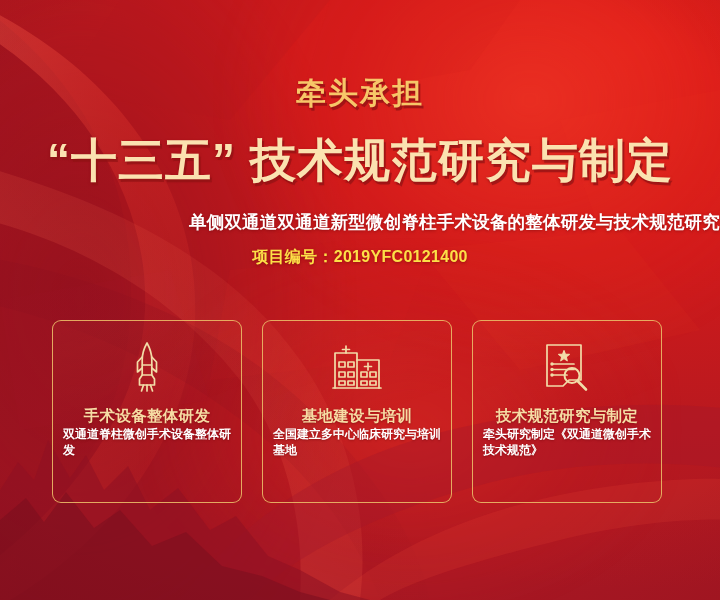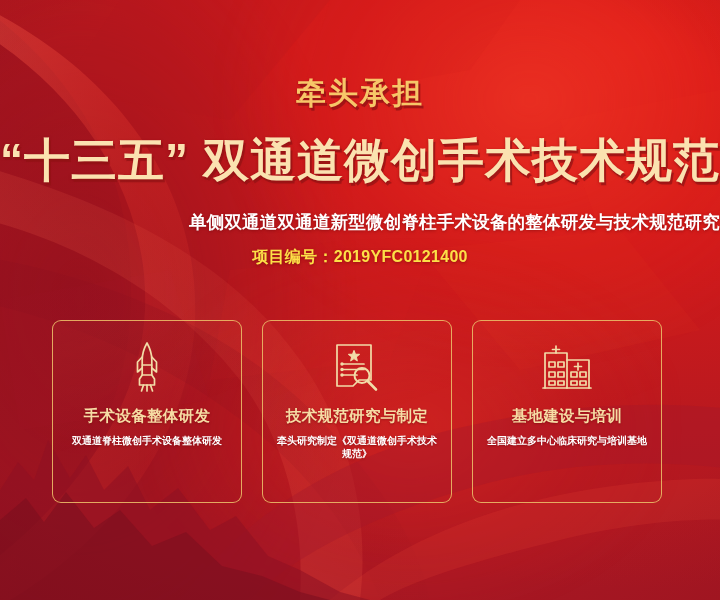--- a/index.html
+++ b/index.html
@@ -173,26 +173,25 @@
   }
   .card-title {
     margin-top: 14px;
     font-size: 15.5px;
     font-weight: bold;
     color: #F6DCA4;
     letter-spacing: 0.3px;
     text-shadow: 0 1px 2px rgba(110,8,12,0.5);
   }
   .card-desc {
-    margin-top: 7px;
-    font-size: 10px;
+    font-size: 12px;
     font-weight: bold;
     color: #FFFFFF;
     line-height: 1.32;
-    text-align: center;
+    text-align: left;
     width: 168px;
     text-shadow: 0 1px 2px rgba(110,8,12,0.5);
   }
 </style>
 </head>
 <body>
 
 <div id="poster">
 
   <div class="bg-base"></div>
@@ -237,21 +236,21 @@
     <path d="M0,230 L0,120 L18,92 L34,110 L48,70 L70,108 L86,85 L104,120 L128,96 L150,140 L178,118 L210,160 L236,146 L268,186 L300,200 L340,222 L370,230 Z" fill="#8E1122" opacity="0.55"></path>
     <path d="M0,230 L0,150 L26,128 L44,152 L66,122 L94,158 L120,140 L152,176 L186,162 L222,196 L262,206 L300,222 L330,230 Z" fill="#7A0E1F" opacity="0.55"></path>
   </svg>
 
   <div class="vignette"></div>
 
   <div class="content">
 
     <div class="title-1">牵头承担</div>
 
-    <div class="title-2">“十三五”  双通道微创手术技术规范</div>
+    <div class="title-2">“十三五”  技术规范研究与制定</div>
 
     <div class="subtitle">单侧双通道双通道新型微创脊柱手术设备的整体研发与技术规范研究</div>
 
     <div class="projno">项目编号：2019YFC0121400</div>
 
     <div class="cards">
 
       <div class="card">
         <div class="card-icon">
           <svg width="34" height="52" viewBox="0 0 34 52">
@@ -262,41 +261,20 @@
               <path d="M12.2 34 L9.5 38 L9.5 44 L24.5 44 L24.5 38 L21.8 34"></path>
               <path d="M13.5 44 L11.5 50"></path>
               <path d="M20.5 44 L22.5 50"></path>
               <path d="M17 44 L17 50"></path>
               <path d="M12.4 24 L21.6 24"></path>
             </g>
           </svg>
         </div>
         <div class="card-title">手术设备整体研发</div>
         <div class="card-desc">双通道脊柱微创手术设备整体研发</div>
-      </div>
-
-      <div class="card">
-        <div class="card-icon">
-          <svg width="48" height="50" viewBox="0 0 48 50">
-            <g fill="none" stroke="#F2DCA8" stroke-width="1.7" stroke-linejoin="round" stroke-linecap="round">
-              <path d="M4 3 L38 3 L38 38 L26 38 L20 44 L4 44 Z"></path>
-              <path d="M21 8.5 L22.4 12.2 L26.4 12.4 L23.3 14.9 L24.3 18.8 L21 16.6 L17.7 18.8 L18.7 14.9 L15.6 12.4 L19.6 12.2 Z" fill="#F2DCA8" stroke-width="1.1"></path>
-              <path d="M9 22 L31 22"></path>
-              <path d="M9 27.5 L31 27.5"></path>
-              <path d="M9 33 L24 33"></path>
-              <circle cx="9" cy="22" r="0.9" fill="#F2DCA8"></circle>
-              <circle cx="9" cy="27.5" r="0.9" fill="#F2DCA8"></circle>
-              <circle cx="9" cy="33" r="0.9" fill="#F2DCA8"></circle>
-              <circle cx="29" cy="33.5" r="7.5" stroke-width="2"></circle>
-              <path d="M34.6 39 L43 47.5" stroke-width="2.6"></path>
-            </g>
-          </svg>
-        </div>
-        <div class="card-title">技术规范研究与制定</div>
-        <div class="card-desc">牵头研究制定《双通道微创手术技术规范》</div>
       </div>
 
       <div class="card">
         <div class="card-icon">
           <svg width="52" height="46" viewBox="0 0 52 46">
             <g fill="none" stroke="#F2DCA8" stroke-width="1.7" stroke-linejoin="round" stroke-linecap="round">
               <path d="M4 44 L4 9 L26 9 L26 44"></path>
               <path d="M26 16 L48 16 L48 44"></path>
               <path d="M2 44 L50 44"></path>
               <path d="M15 2 L15 9"></path>
@@ -313,15 +291,36 @@
               <rect x="39" y="28" width="6" height="5"></rect>
               <rect x="30" y="37" width="6" height="4"></rect>
               <rect x="39" y="37" width="6" height="4"></rect>
             </g>
           </svg>
         </div>
         <div class="card-title">基地建设与培训</div>
         <div class="card-desc">全国建立多中心临床研究与培训基地</div>
       </div>
 
+      <div class="card">
+        <div class="card-icon">
+          <svg width="48" height="50" viewBox="0 0 48 50">
+            <g fill="none" stroke="#F2DCA8" stroke-width="1.7" stroke-linejoin="round" stroke-linecap="round">
+              <path d="M4 3 L38 3 L38 38 L26 38 L20 44 L4 44 Z"></path>
+              <path d="M21 8.5 L22.4 12.2 L26.4 12.4 L23.3 14.9 L24.3 18.8 L21 16.6 L17.7 18.8 L18.7 14.9 L15.6 12.4 L19.6 12.2 Z" fill="#F2DCA8" stroke-width="1.1"></path>
+              <path d="M9 22 L31 22"></path>
+              <path d="M9 27.5 L31 27.5"></path>
+              <path d="M9 33 L24 33"></path>
+              <circle cx="9" cy="22" r="0.9" fill="#F2DCA8"></circle>
+              <circle cx="9" cy="27.5" r="0.9" fill="#F2DCA8"></circle>
+              <circle cx="9" cy="33" r="0.9" fill="#F2DCA8"></circle>
+              <circle cx="29" cy="33.5" r="7.5" stroke-width="2"></circle>
+              <path d="M34.6 39 L43 47.5" stroke-width="2.6"></path>
+            </g>
+          </svg>
+        </div>
+        <div class="card-title">技术规范研究与制定</div>
+        <div class="card-desc">牵头研究制定《双通道微创手术技术规范》</div>
+      </div>
+
     </div>
   </div>
 </div>
 
 </body></html>

